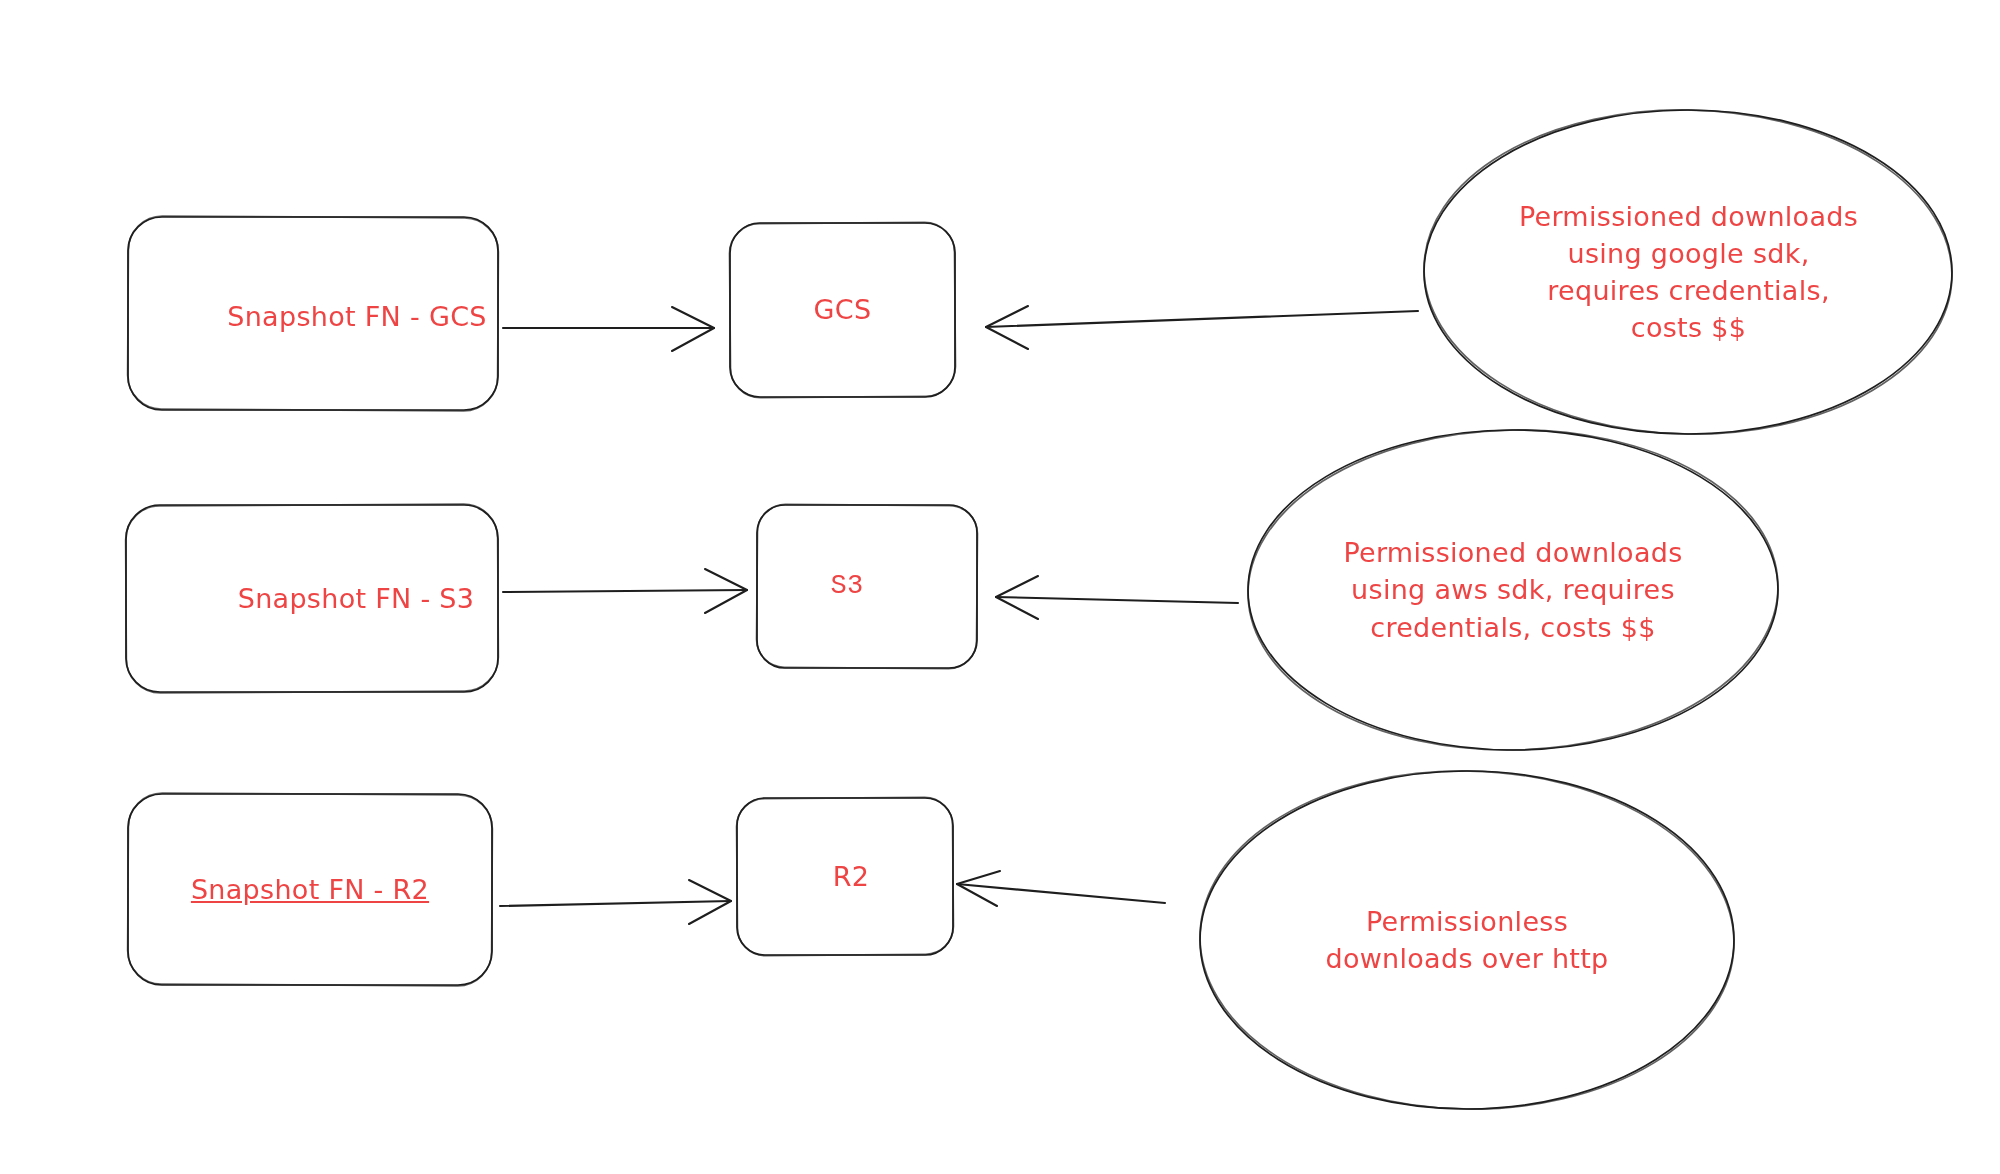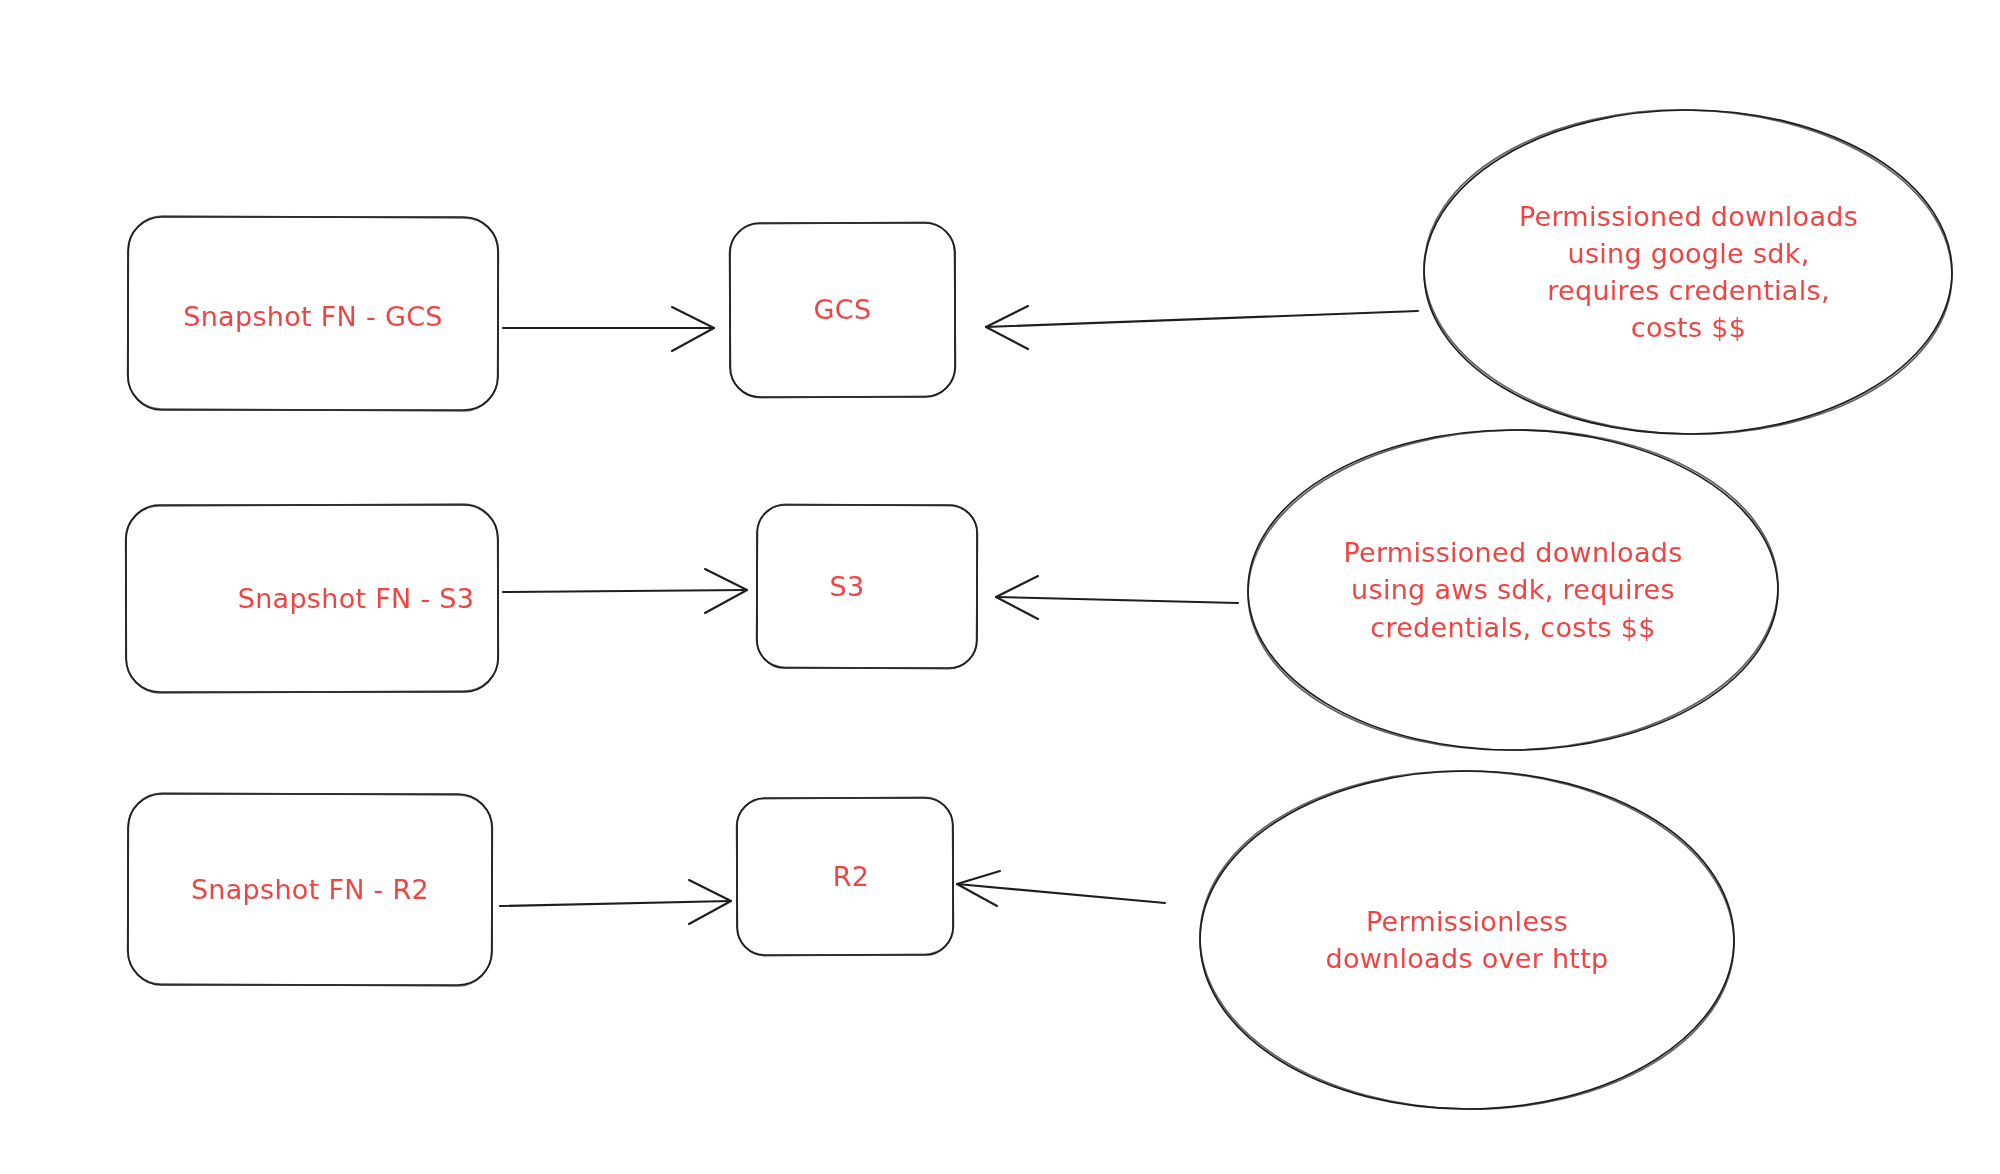--- a/index.html
+++ b/index.html
@@ -90,31 +90,31 @@
     <g class="arrow">
       <line x1="500" y1="906" x2="731" y2="901"></line>
       <path d="M731 901 L689 880 M731 901 L689 924"></path>
     </g>
     <g class="arrow">
       <line x1="1165" y1="903" x2="957" y2="884"></line>
       <path d="M957 884 L1000 871 M957 884 L997 906"></path>
     </g>
   </svg>
 
-  <div class="lbl" style="left:128px;top:217px;width:370px;height:200px;">Snapshot FN - GCS</div>
+  <div class="lbl" style="left:128px;top:217px;width:370px;height:200px;padding-left:44px;">Snapshot FN - GCS</div>
   <div class="lbl" style="left:730px;top:223px;width:225px;height:174px;">GCS</div>
   <div class="lbl" style="left:1426px;top:110px;width:525px;height:324px;">Permissioned downloads
 using google sdk,
 requires credentials,
 costs $$</div>
 
   <div class="lbl" style="left:126px;top:505px;width:372px;height:187px;margin-left:44px;">Snapshot FN - S3</div>
-  <div class="lbl" style="left:757px;top:505px;width:180px;height:163px;">S3</div>
+  <div class="lbl" style="left:757px;top:505px;width:180px;height:163px;font-family:Liberation Mono, monospace;">S3</div>
   <div class="lbl" style="left:1248px;top:430px;width:530px;height:320px;">Permissioned downloads
 using aws sdk, requires
 credentials, costs $$</div>
 
-  <div class="lbl" style="left:128px;top:794px;width:364px;height:191px;">Snapshot FN - R2</div>
+  <div class="lbl" style="left:128px;top:794px;width:364px;height:191px;text-decoration:underline;">Snapshot FN - R2</div>
   <div class="lbl" style="left:737px;top:798px;width:228px;height:157px;">R2</div>
   <div class="lbl" style="left:1200px;top:775px;width:534px;height:330px;">Permissionless
 downloads over http</div>
 
 </div>
 
 </body></html>

